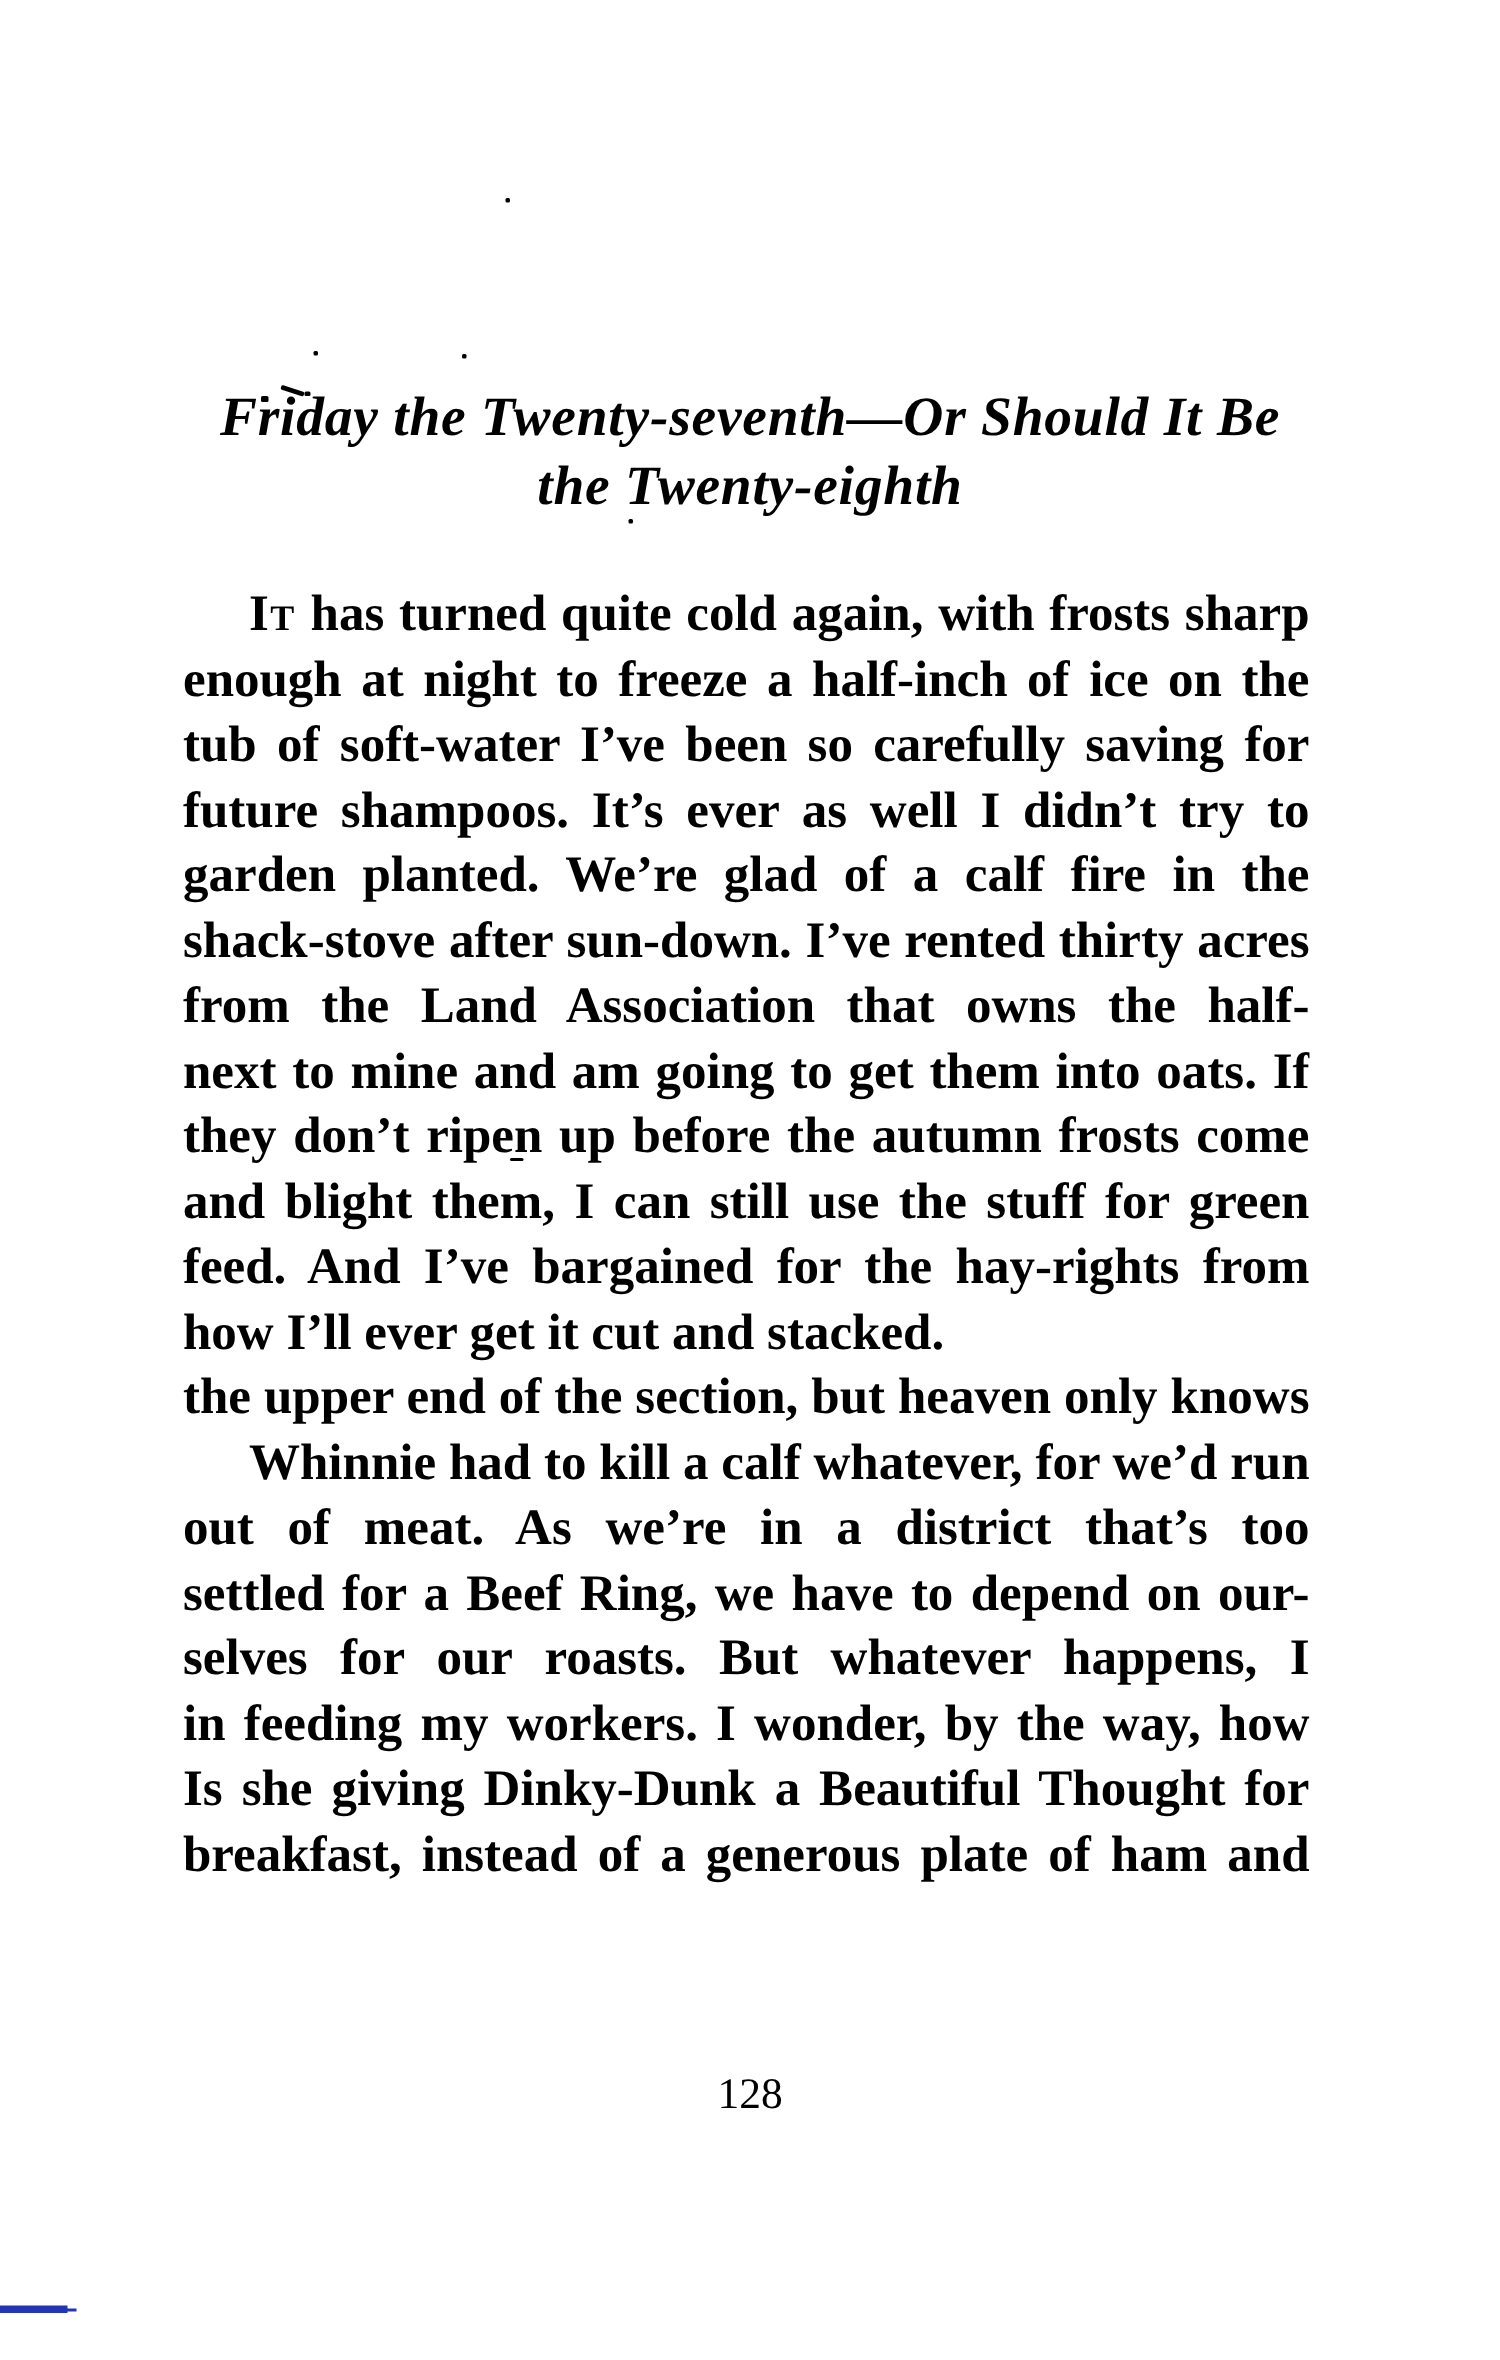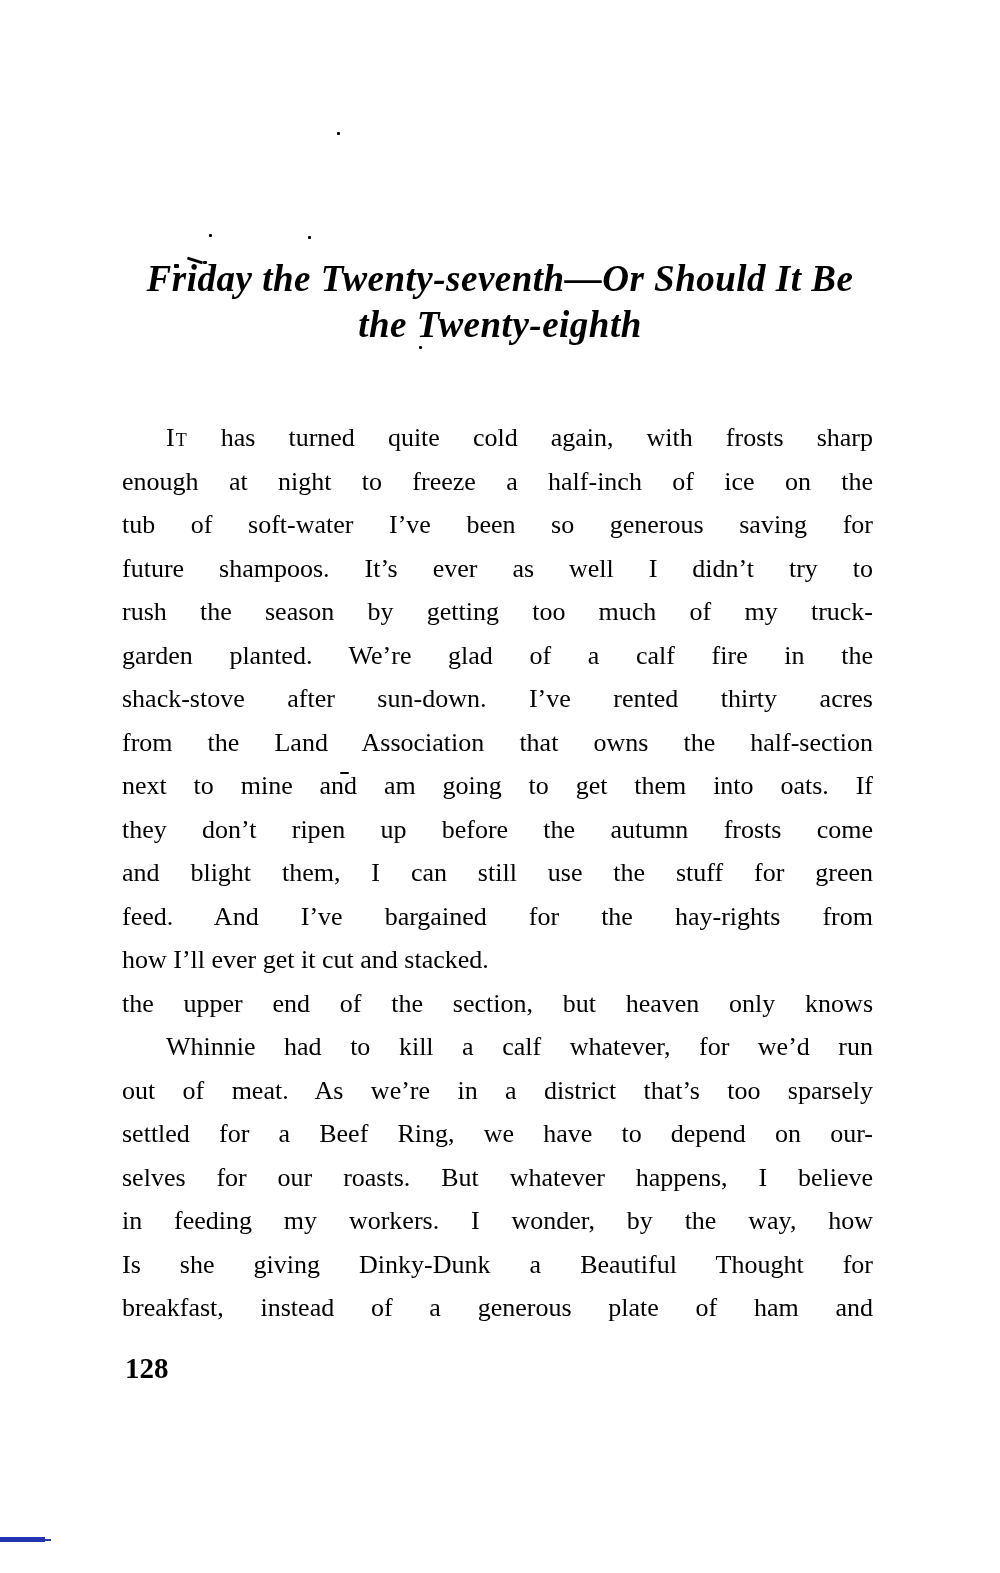--- a/index.html
+++ b/index.html
@@ -22,46 +22,46 @@
     font-weight:bold;
     font-size:37px;
     line-height:46px;
     letter-spacing:0.5px;
   }
   .body-lines{
     position:absolute;
     left:122px;
     top:388px;
     width:751px;
-    font-size:26px;
-    font-weight:normal;
-    margin-top:28px;
+    font-size:34px;
+    font-weight:bold;
   }
   .line{
     height:43.5px;
     line-height:43.5px;
     text-align:justify;
     text-align-last:justify;
     overflow:hidden;
   }
   .line.noj{
     text-align-last:left;
   }
   .line.ind{
     text-indent:44px;
   }
   .sc{font-variant:small-caps;letter-spacing:1px;}
   .it{font-style:italic;}
   .pagenum{
     position:absolute;
-    top:1352px;
+    top:1380px;
     left:125px;
     width:750px;
+    text-align:center;
     font-size:29px;
-    font-weight:bold;
+    font-weight:normal;
   }
   .art{
     position:absolute;
     background:#000;
     border-radius:1px;
   }
   .margin-line{
     position:absolute;
     left:0;
     top:1537px;
@@ -82,23 +82,22 @@
 <div class="page">
 
   <div class="heading">
     <div>Friday the Twenty-seventh—Or Should It Be</div>
     <div>the Twenty-eighth</div>
   </div>
 
   <div class="body-lines" id="body-lines">
       <div class="line ind"><span class="sc">It</span><span> has turned quite cold again, with frosts sharp</span></div>
       <div class="line"><span>enough at night to freeze a half-inch of ice on the</span></div>
-      <div class="line"><span>tub of soft-water I’ve been so generous saving for</span></div>
+      <div class="line"><span>tub of soft-water I’ve been so carefully saving for</span></div>
       <div class="line"><span>future shampoos. It’s ever as well I didn’t try to</span></div>
-      <div class="line"><span>rush the season by getting too much of my truck-</span></div>
       <div class="line"><span>garden planted. We’re glad of a calf fire in the</span></div>
       <div class="line"><span>shack-stove after sun-down. I’ve rented thirty acres</span></div>
       <div class="line"><span>from the Land Association that owns the half-section</span></div>
       <div class="line"><span>next to mine and am going to get them into oats. If</span></div>
       <div class="line"><span>they don’t ripen up before the autumn frosts come</span></div>
       <div class="line"><span>and blight them, I can still use the stuff for green</span></div>
       <div class="line"><span>feed. And I’ve bargained for the hay-rights from</span></div>
       <div class="line noj"><span>how I’ll ever get it cut and stacked.</span></div>
       <div class="line"><span>the upper end of the section, but heaven only knows</span></div>
       <div class="line ind"><span>Whinnie had to kill a calf whatever, for we’d run</span></div>

